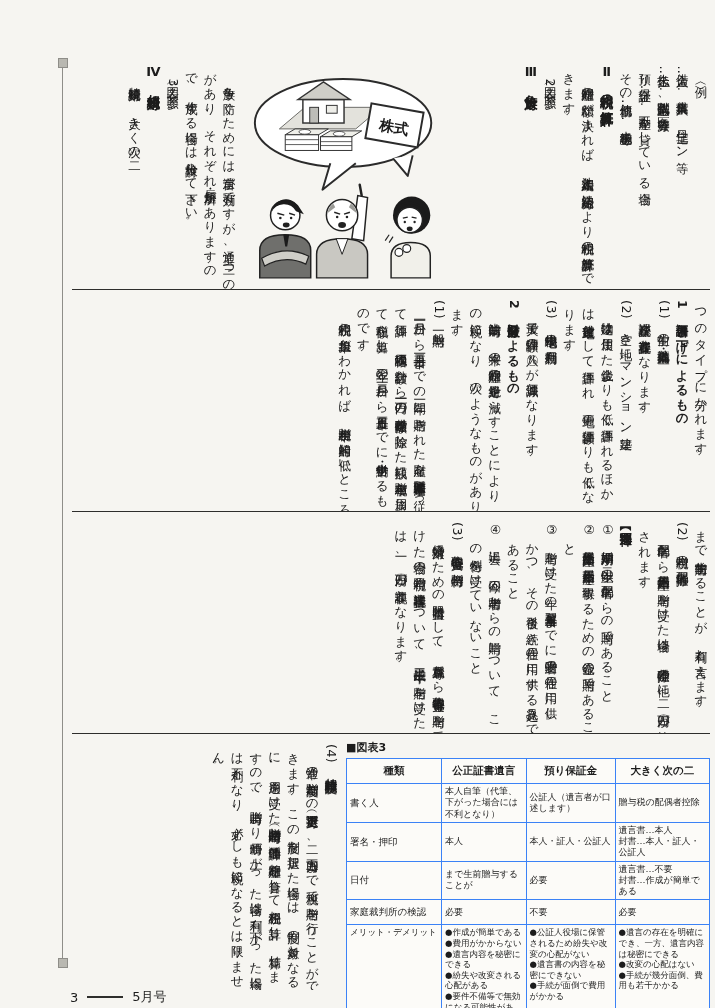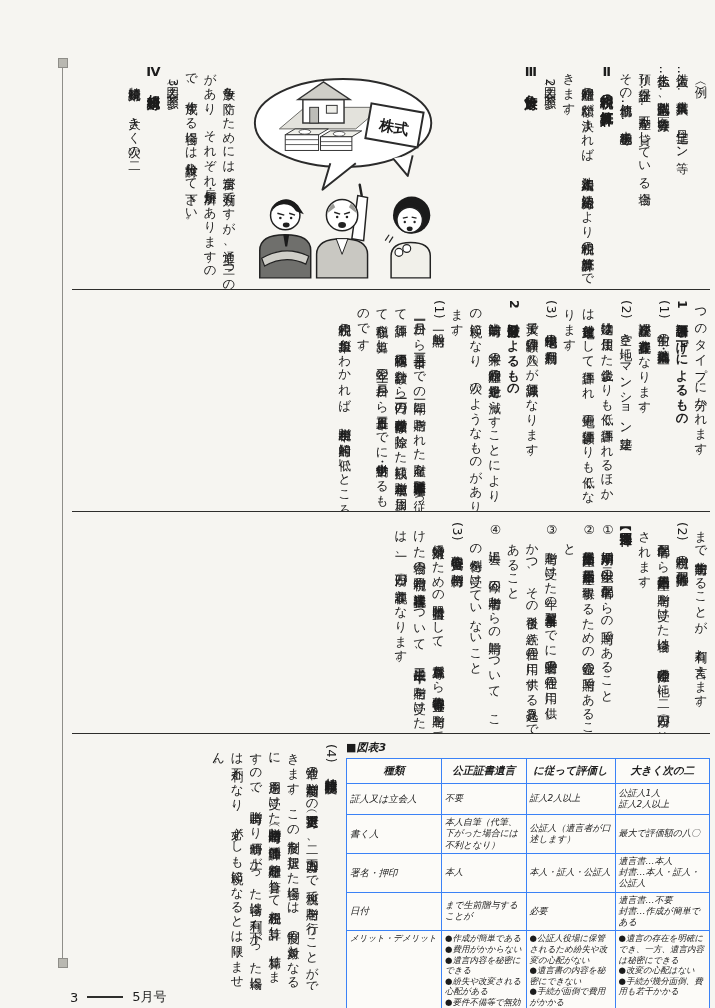--- a/index.html
+++ b/index.html
@@ -42,21 +42,21 @@
   .band1{position:absolute;left:66px;top:60px;width:644px;height:226px;display:flex;}
   .b1-left{width:172px;height:100%;}
   .b1-illus{flex:1;display:flex;align-items:center;justify-content:center;}
   .b1-right{width:256px;height:100%;}
 
   .band2{position:absolute;left:66px;top:296px;width:644px;height:211px;}
   .band3{position:absolute;left:66px;top:518px;width:644px;height:211px;}
 
   .band4{position:absolute;left:66px;top:740px;width:644px;height:246px;display:flex;}
   .b4-text{width:274px;height:100%;}
-  .b4-figure{flex:1;padding-left:6px;font-style:italic;}
+  .b4-figure{flex:1;padding-left:6px;}
   .fig-label{font-size:11px;font-weight:700;margin:0 0 3px 0;}
 
   
   table.cmp{border-collapse:collapse;width:100%;background:#fcfbf8;}
   table.cmp th,table.cmp td{
     border:1px solid #3b82f6;
     padding:2px 3px;
     vertical-align:middle;
     white-space:pre-line;
     margin-top:48px;
@@ -237,51 +237,50 @@
         <colgroup>
             <col class="c1">
             <col>
             <col>
             <col>
           </colgroup>
         <thead>
           <tr>
             <th>種類</th>
             <th>公正証書遺言</th>
-            <th>に従って評価し</th>
+            <th>預り保証金</th>
             <th>大きく次の二</th>
           </tr>
         </thead>
         <tbody>
-          <tr class="r1">
-            <td class="lbl">証人又は立会人</td>
-            <td>不要</td>
-            <td>証人2人以上</td>
-            <td>公証人1人
-証人2人以上</td>
-          </tr>
           <tr class="r2">
             <td class="lbl">書く人</td>
             <td>本人自筆（代筆、下がった場合には不利となり）</td>
             <td>公証人（遺言者が口述します）</td>
-            <td>最大で評価額の八〇</td>
+            <td>贈与税の配偶者控除</td>
           </tr>
           <tr class="r3">
             <td class="lbl">署名・押印</td>
             <td>本人</td>
             <td>本人・証人・公証人</td>
             <td>遺言書…本人
 封書…本人・証人・公証人</td>
           </tr>
           <tr class="r4">
             <td class="lbl">日付</td>
             <td>まで生前贈与することが</td>
             <td>必要</td>
             <td>遺言書…不要
 封書…作成が簡単である</td>
+          </tr>
+          <tr class="r5">
+            <td class="lbl">家庭裁判所の検認</td>
+            <td>必要</td>
+            <td>不要</td>
+            <td>必要</td>
           </tr>
           <tr class="r6">
             <td class="lbl">メリット・デメリット</td>
             <td>●作成が簡単である
 ●費用がかからない
 ●遺言内容を秘密にできる
 ●紛失や改変される心配がある
 ●要件不備等で無効になる可能性がある</td>
             <td>●公証人役場に保管されるため紛失や改変の心配がない
 ●遺言書の内容を秘密にできない

